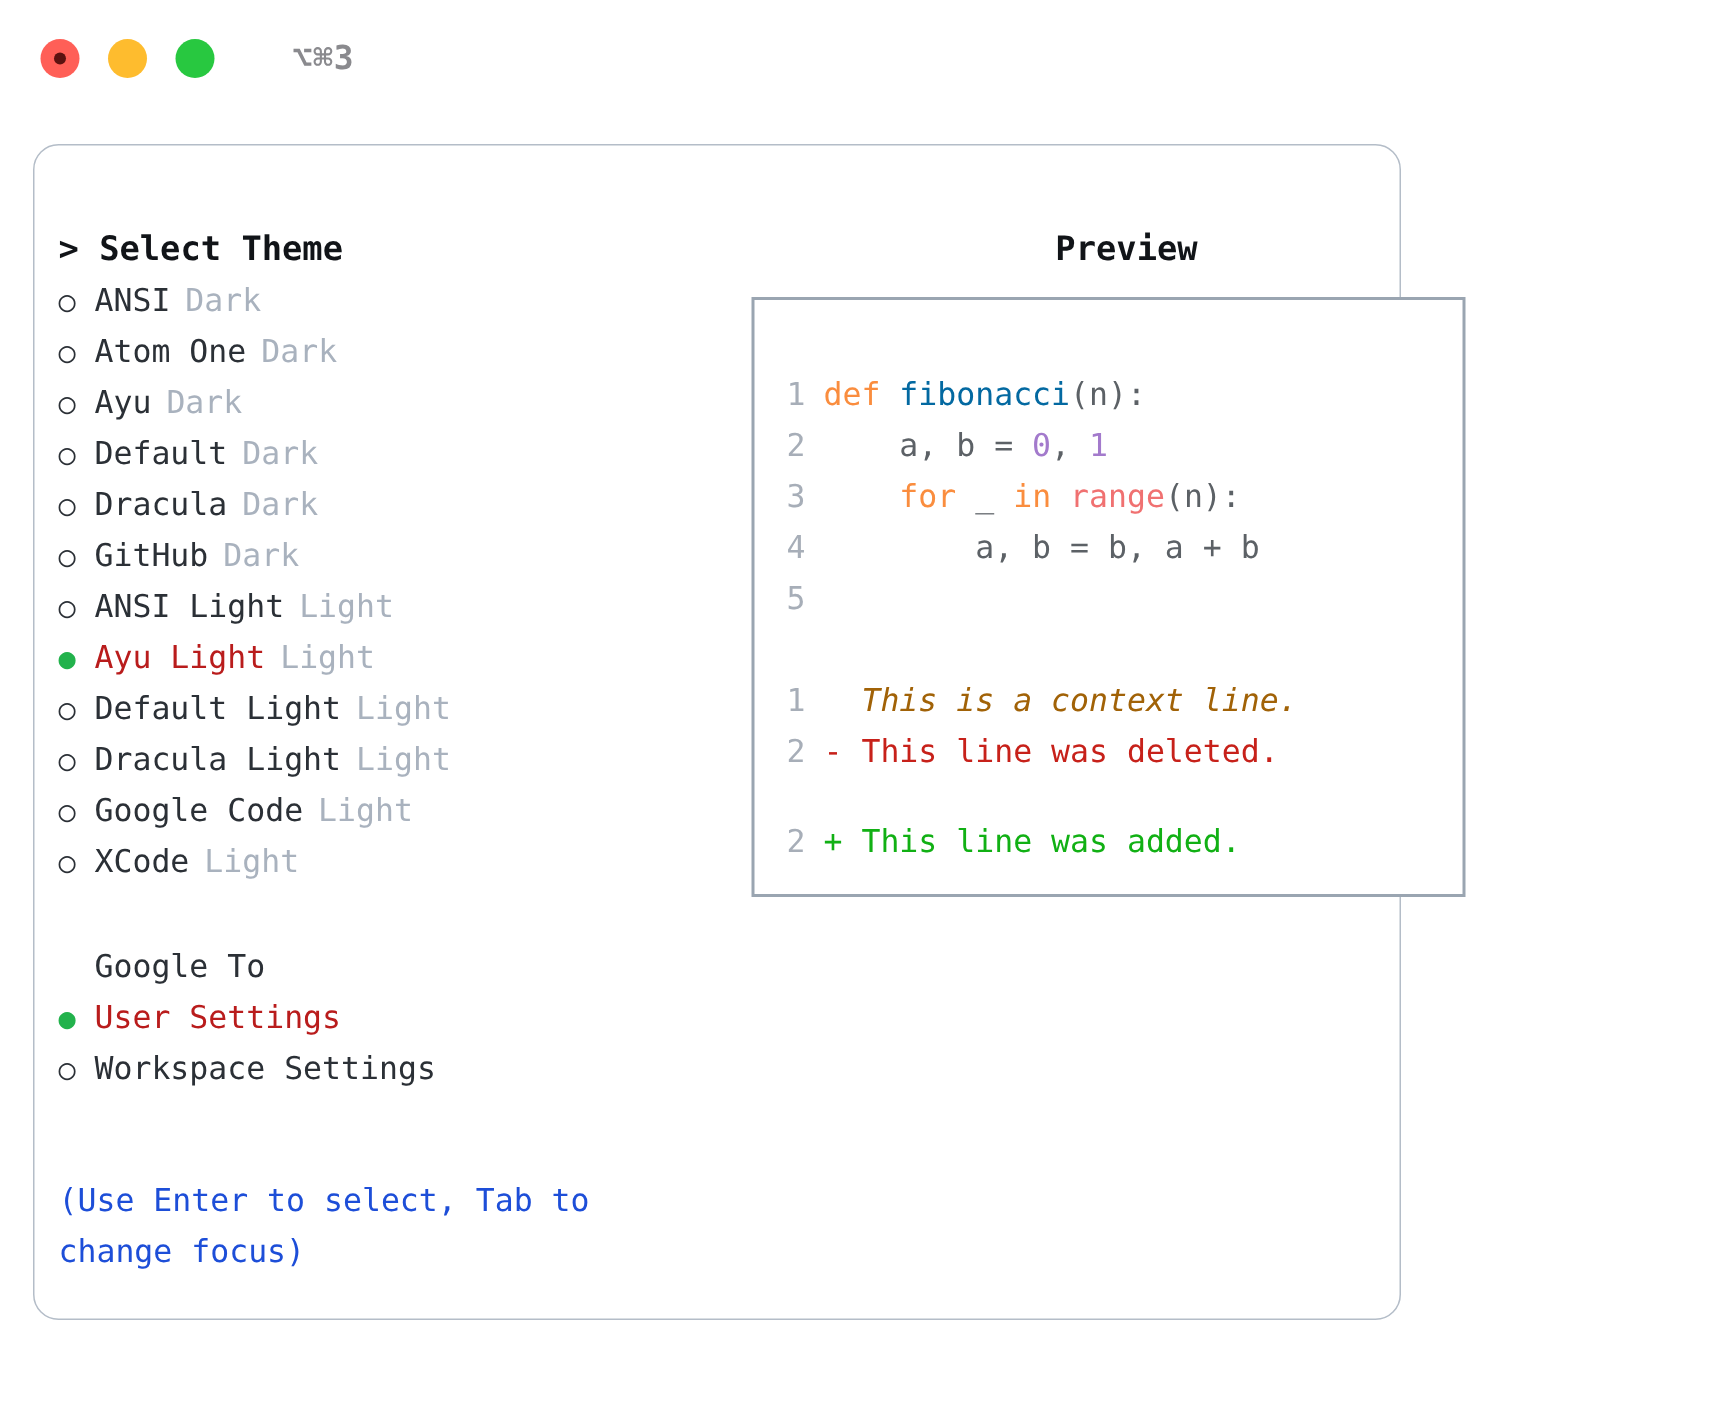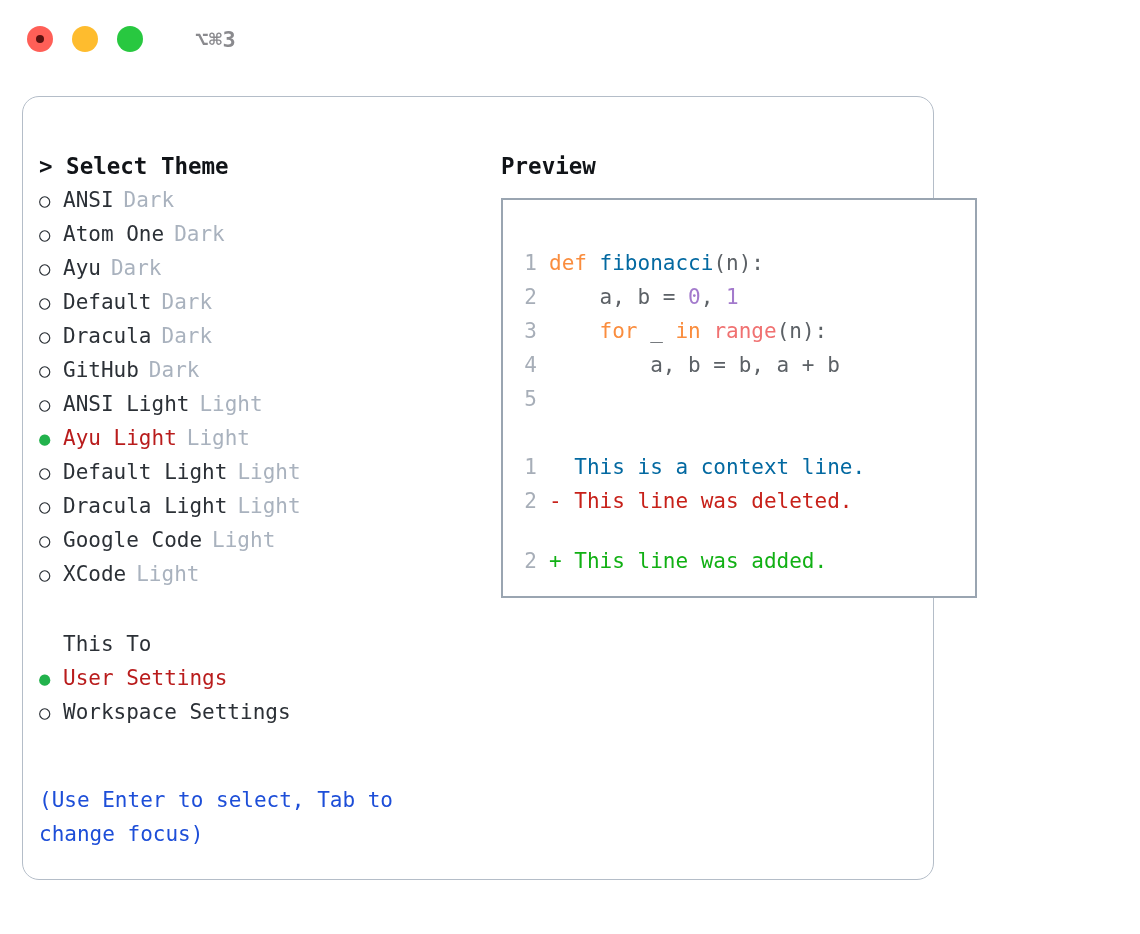--- a/index.html
+++ b/index.html
@@ -156,20 +156,21 @@
     position: absolute;
     left: 478px;
     top: 52px;
     width: 500px;
   }
   .preview-title {
     font-size: 22.5px;
     font-weight: bold;
     color: #111418;
     line-height: 34px;
+    text-align: center;
   }
 
   .preview-box {
     margin-top: 15px;
     width: 476px;
     height: 400px;
     border: 2px solid #9AA5B1;
     box-sizing: border-box;
     background: #ffffff;
     padding: 46px 0 0 0;
@@ -193,21 +194,21 @@
   }
   .code-text { white-space: pre; }
 
   .tok-kw   { color: #FA8D3E; }
   .tok-fn   { color: #0369a1; }
   .tok-num  { color: #A37ACC; }
   .tok-fnc  { color: #F07171; }
   .tok-plain{ color: #5C6166; }
 
   .diff-gap { height: 34px; }
-  .diff-ctx { color: #0369a1; }
+  .diff-ctx { color: #a16207; font-style: italic; }
   .diff-del { color: #C7211A; }
   .diff-add { color: #11B014; margin-top: 26px; }
 </style>
 </head>
 <body>
 
 <div class="window">
 
   <div class="titlebar">
     <div class="lights">
@@ -234,21 +235,21 @@
             <div class="opt"><span class="bullet">○</span><span class="opt-label">GitHub</span><span class="opt-tag">Dark</span></div>
             <div class="opt"><span class="bullet">○</span><span class="opt-label">ANSI Light</span><span class="opt-tag">Light</span></div>
             <div class="opt selected"><span class="bullet">●</span><span class="opt-label">Ayu Light</span><span class="opt-tag">Light</span></div>
             <div class="opt"><span class="bullet">○</span><span class="opt-label">Default Light</span><span class="opt-tag">Light</span></div>
             <div class="opt"><span class="bullet">○</span><span class="opt-label">Dracula Light</span><span class="opt-tag">Light</span></div>
             <div class="opt"><span class="bullet">○</span><span class="opt-label">Google Code</span><span class="opt-tag">Light</span></div>
             <div class="opt"><span class="bullet">○</span><span class="opt-label">XCode</span><span class="opt-tag">Light</span></div>
           </div>
 
         <div class="subsection">
-          <div class="subsection-head">This To</div>
+          <div class="subsection-head">Google To</div>
           <div class="opt-list" id="apply-options">
               <div class="opt selected"><span class="bullet">●</span><span class="opt-label">User Settings</span></div>
               <div class="opt"><span class="bullet">○</span><span class="opt-label">Workspace Settings</span></div>
             </div>
         </div>
 
         <div class="hint">(Use Enter to select, Tab to change focus)</div>
       </div>
 
       <div class="right-col">

